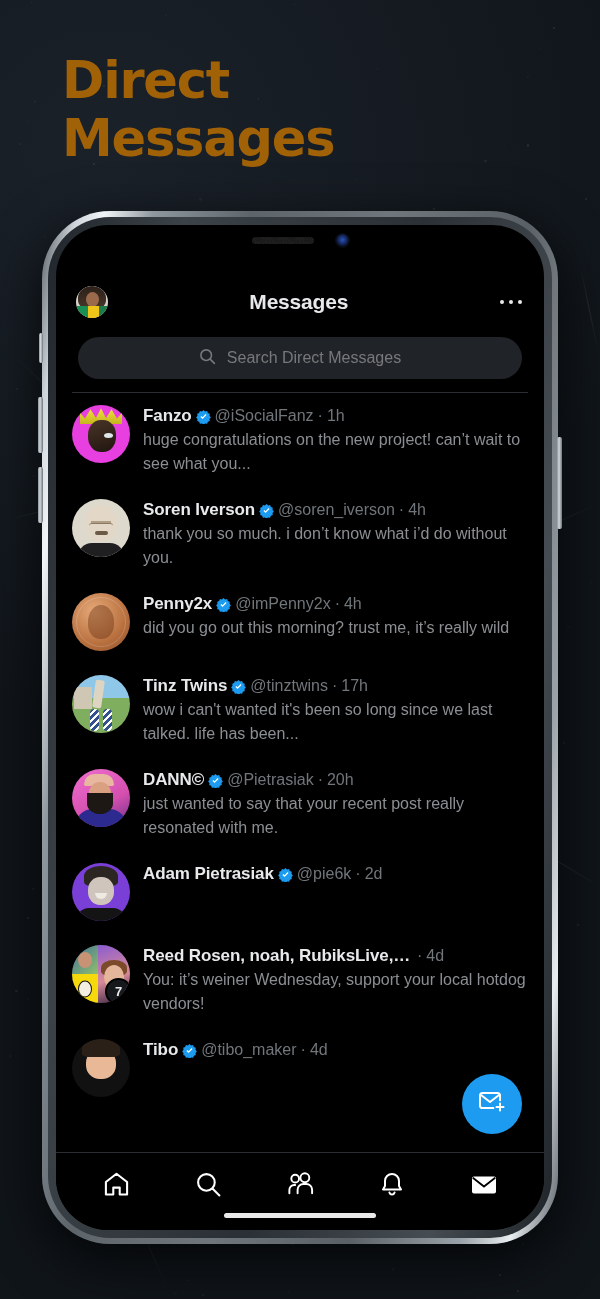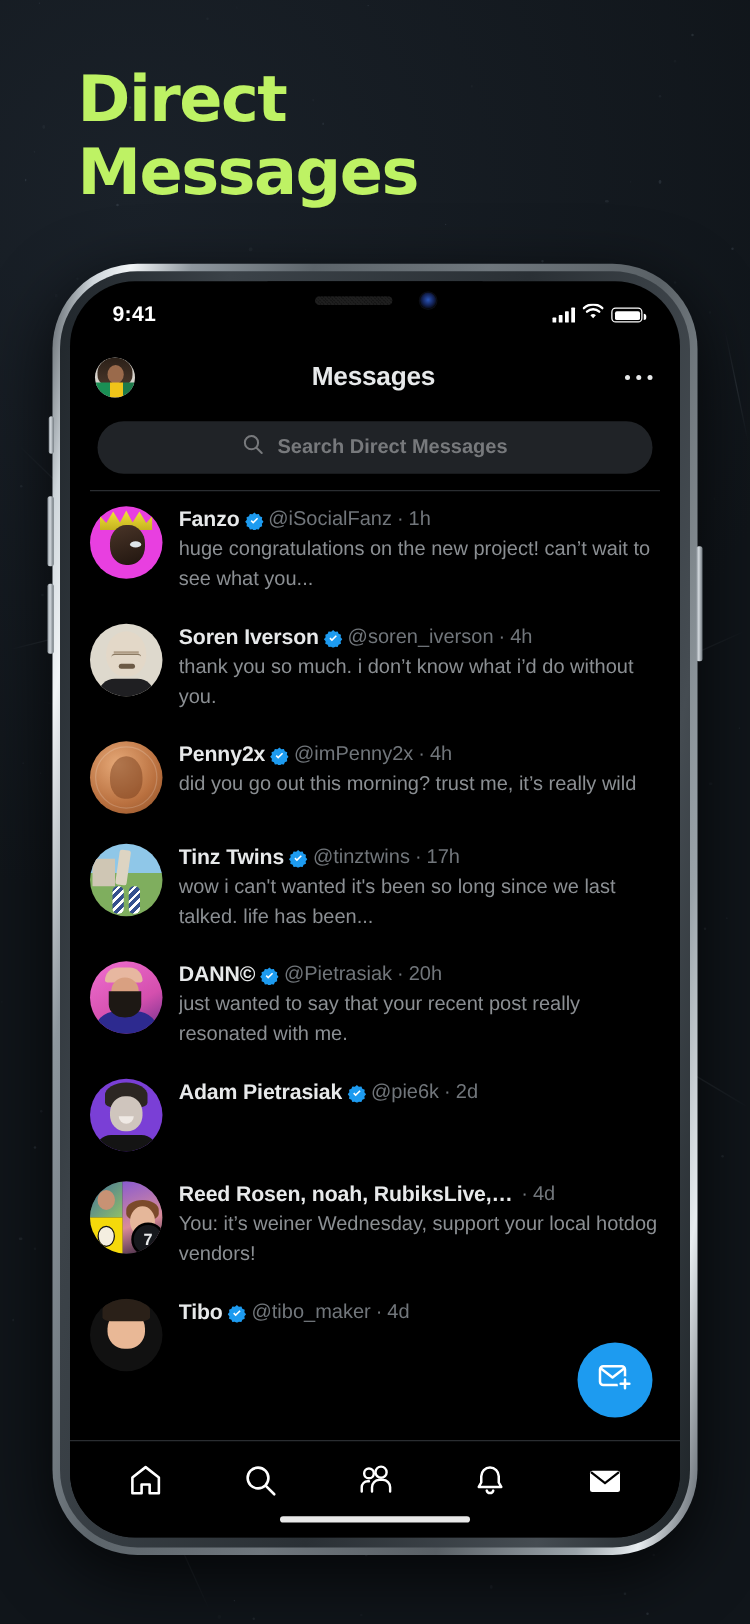--- a/index.html
+++ b/index.html
@@ -38,21 +38,21 @@
   .title-wrap {
     position: absolute; left: 62px; top: 52px;
     z-index: 5;
   }
   .title-line {
     font-family: "DejaVu Sans", sans-serif;
     font-weight: 700;
     font-size: 51px;
     line-height: 58px;
     letter-spacing: -1.2px;
-    color: #bef264;
+    color: #a16207;
   }
 
   
   .phone {
     position: absolute;
     left: 42px; top: 211px;
     width: 516px; height: 1033px;
     border-radius: 68px;
     background: linear-gradient(100deg,#4e555b 0%,#cfd6db 5%,#f2f5f7 9%,#8e979e 16%,#5d656b 30%,#6f777d 50%,#5a6166 70%,#9aa3a9 86%,#e8edf0 93%,#6b7279 99%);
     box-shadow: 0 16px 54px rgba(0,0,0,.75);
@@ -174,21 +174,20 @@
   .search-wrap {
     position: absolute; top: 106px; left: 0; right: 0;
     padding: 6px 22px 10px;
     z-index: 14;
   }
   .search-box {
     height: 42px; border-radius: 21px;
     background: #202327;
     display: flex; align-items: center; justify-content: center;
     gap: 11px;
-    font-weight: bold;
   }
   .search-ph { font-size: 16px; color: #77797c; }
   .hr {
     position: absolute; top: 167px; left: 16px; right: 16px;
     height: 1px; background: #2a2d31; z-index: 13;
   }
 
   
   .list {
     position: absolute; top: 168px; left: 0; right: 0; bottom: 78px;
@@ -565,41 +564,20 @@
   <div class="btn-side btn-voldn"></div>
   <div class="btn-side btn-power"></div>
 
   <div class="screen">
 
     <div class="notch">
       <div class="speaker"></div>
       <div class="front-cam"></div>
     </div>
 
-    <div class="statusbar">
-      <div class="clock">9:41</div>
-      <div class="status-icons">
-        <span class="sig">
-            <i></i>
-            <i></i>
-            <i></i>
-            <i></i>
-          </span>
-        <span>
-          <svg width="17" height="13" viewBox="0 0 17 13">
-            <path d="M8.5 11.6 6.3 9.2a3.3 3.3 0 0 1 4.4 0z" fill="#fff"></path>
-            <path d="M3.6 6.3a7.4 7.4 0 0 1 9.8 0" stroke="#fff" stroke-width="1.9" fill="none" stroke-linecap="round"></path>
-            <path d="M1.1 3.5a11 11 0 0 1 14.8 0" stroke="#fff" stroke-width="1.9" fill="none" stroke-linecap="round"></path>
-          </svg>
-        </span>
-        <span class="batt">
-            <span></span>
-          </span>
-      </div>
-    </div>
 
     <div class="app-header">
       <div class="avatar-me">
         <div class="hair"></div>
           <div class="face"></div>
           <div class="body"></div>
       </div>
       <div class="header-title">Messages</div>
       <div class="more-dots">
           <i></i>

